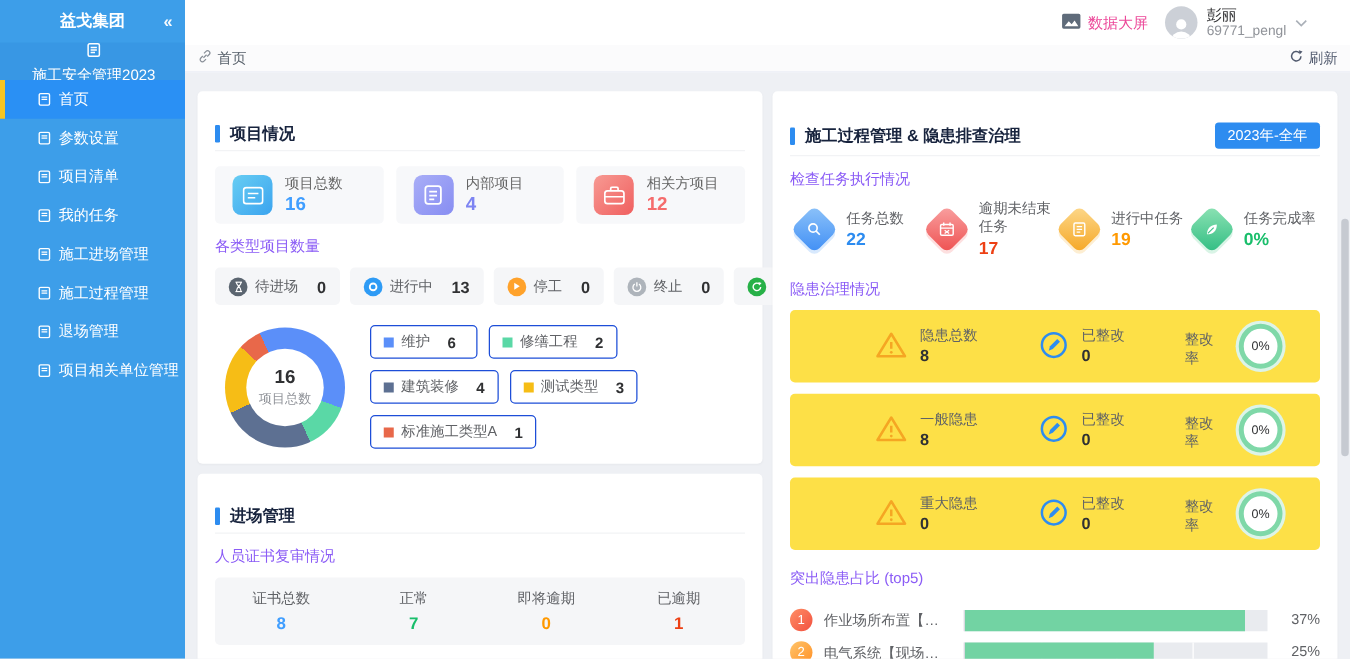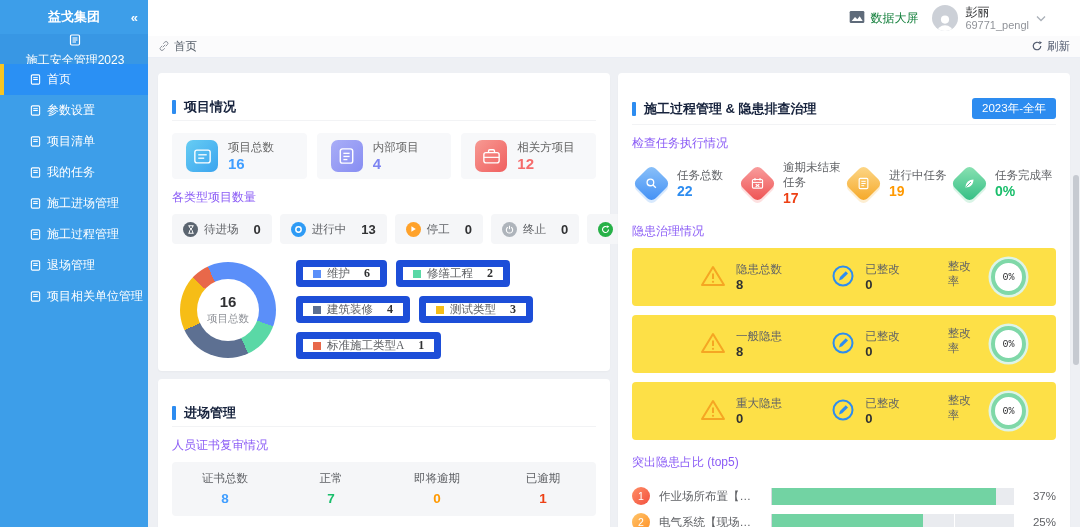--- a/index.html
+++ b/index.html
@@ -13,21 +13,21 @@
   .menu-parent { height:30px; display:flex; align-items:center; gap:6px; padding:0 10px 0 12px; background:#3897e4; font-size:12px; cursor:pointer;flex-direction:column; }
   .menu-parent .caret { margin-left:auto; opacity:.8; }
   .menu-item { height:31px; display:flex; align-items:center; gap:6px; padding-left:30px; font-size:12px; cursor:pointer; position:relative; }
   .menu-item.active { background:#2a90f4; }
   .menu-item.active::before { content:""; position:absolute; left:0; top:0; width:4px; height:100%; background:#f7c522; }
   .mi-icon { display:inline-flex; flex:0 0 auto; }
 
   
   .main { position:absolute; left:148px; top:0; width:932px; height:527px; }
   .topbar { height:36px; background:#fff; display:flex; align-items:center; justify-content:flex-end; gap:14px; padding-right:34px; }
-  .screen-link { display:flex; align-items:center; gap:5px; color:#15803d; cursor:pointer; }
+  .screen-link { display:flex; align-items:center; gap:5px; color:#ec4899; cursor:pointer; }
   .user-box { display:flex; align-items:center; gap:7px; cursor:pointer; }
   .avatar { width:26px; height:26px; border-radius:50%; background:#ccd0d7; display:flex; align-items:flex-end; justify-content:center; overflow:hidden; }
   .user-name { font-size:12px; color:#303133; line-height:13px; }
   .user-id { font-size:11px; color:#909399; line-height:12px; }
   .crumbbar { height:22px; background:#fbfbfc; border-bottom:1px solid #ebeef5; display:flex; align-items:center; padding:0 10px; color:#57606a; font-size:11.5px; }
   .crumb-left { display:flex; align-items:center; gap:4px; }
   .crumb-right { margin-left:auto; display:flex; align-items:center; gap:4px; cursor:pointer; color:#515a6e; }
 
   
   .content { position:relative; height:469px; padding:7px 10px 0 10px; display:flex; gap:8px; }
@@ -63,21 +63,21 @@
   .c-dark { background:#5b6570; } .c-blue { background:#2e9bf5; } .c-orange { background:#ffa22b; } .c-gray { background:#aeb4bb; } .c-green { background:#27b148; }
   .chip-lb { font-size:11.5px; color:#606266; }
   .chip-v { font-size:13px; font-weight:bold; color:#303133; margin-left:9px; }
 
   .donut-wrap { display:flex; align-items:center; margin-top:16px; padding-left:8px; }
   .donut { width:96px; height:96px; border-radius:50%; position:relative; flex:0 0 auto; }
   .donut-hole { position:absolute; left:17px; top:17px; width:62px; height:62px; border-radius:50%; background:#fff; display:flex; flex-direction:column; align-items:center; justify-content:center; }
   .donut-total { font-size:15px; font-weight:bold; color:#303133; }
   .donut-cap { font-size:10.5px; color:#909399; margin-top:2px; }
   .legend { display:flex; flex-wrap:wrap; gap:9px; margin-left:20px; width:300px; }
-  .lg-item { border:7px solid #1d4ed8; border-radius:4px; height:27px; display:flex; align-items:center; gap:6px; padding:0 10px; background:#fff; min-width:86px;font-family:Liberation Serif, serif; }
+  .lg-item { border:1px solid #1d4ed8; border-radius:4px; height:27px; display:flex; align-items:center; gap:6px; padding:0 10px; background:#fff; min-width:86px; }
   .lg-sq { width:8px; height:8px; flex:0 0 auto; }
   .lg-lb { font-size:11.5px; color:#606266; }
   .lg-v { font-size:12px; font-weight:bold; color:#303133; margin-left:8px; }
 
   
   .mini-table { background:#f5f6f8; border-radius:4px; padding:9px 0 10px; display:grid; grid-template-columns:1fr 1fr 1fr 1fr; row-gap:5px; text-align:center; }
   .mt-h { font-size:11.5px; color:#606266; }
   .mt-v { font-size:13.5px; font-weight:bold; }
 
   
@@ -90,21 +90,21 @@
   .d-blue { background:linear-gradient(135deg,#8ec3f9,#3f8ef5); box-shadow:2px 2px 0 #d8e9fd; }
   .d-red { background:linear-gradient(135deg,#f9a2a2,#ee4f4f); box-shadow:2px 2px 0 #fde0e0; }
   .d-yellow { background:linear-gradient(135deg,#fdd98d,#f5a623); box-shadow:2px 2px 0 #fdeed2; }
   .d-green { background:linear-gradient(135deg,#8fe3b5,#2fbd82); box-shadow:2px 2px 0 #d9f4e6; }
   .task-lb { font-size:11.5px; color:#606266; line-height:15px; }
   .task-v { font-size:14px; font-weight:bold; line-height:17px; }
 
   .hz-row { height:58px; background:#fde047; border-radius:4px; margin-bottom:9px; display:flex; align-items:center; padding:0 30px 0 68px; }
   .hz-g { display:flex; align-items:center; gap:10px; }
   .hz-g1 { width:135px; } .hz-g2 { width:120px; }
-  .hz-g3 { margin-left:auto; display:flex; align-items:flex-start; gap:10px;font-family:Liberation Mono, monospace; }
+  .hz-g3 { margin-left:auto; display:flex; align-items:flex-end; gap:10px; }
   .hz-lb { font-size:11.5px; color:#606266; line-height:15px; }
   .hz-v { font-size:13px; font-weight:bold; color:#303133; line-height:16px; }
   .ring { width:36px; height:36px; border-radius:50%; border:4px solid #7fd8a8; box-shadow:0 0 0 2.5px #ddf4e8; display:flex; align-items:center; justify-content:center; font-size:10px; color:#303133; background:#fff; }
 
   .bar-row { display:flex; align-items:center; height:26px; }
   .rank { width:18px; height:18px; border-radius:50%; color:#fff; font-size:10.5px; display:flex; align-items:center; justify-content:center; flex:0 0 auto; margin-right:9px; }
   .r1 { background:linear-gradient(135deg,#ff8f66,#f2503f); }
   .r2 { background:linear-gradient(135deg,#ffc56b,#ff9026); }
   .r3 { background:linear-gradient(135deg,#56b5f3,#1f87e8); }
   .bar-lb { width:112px; font-size:11.5px; color:#606266; white-space:nowrap; overflow:hidden; flex:0 0 auto; }

